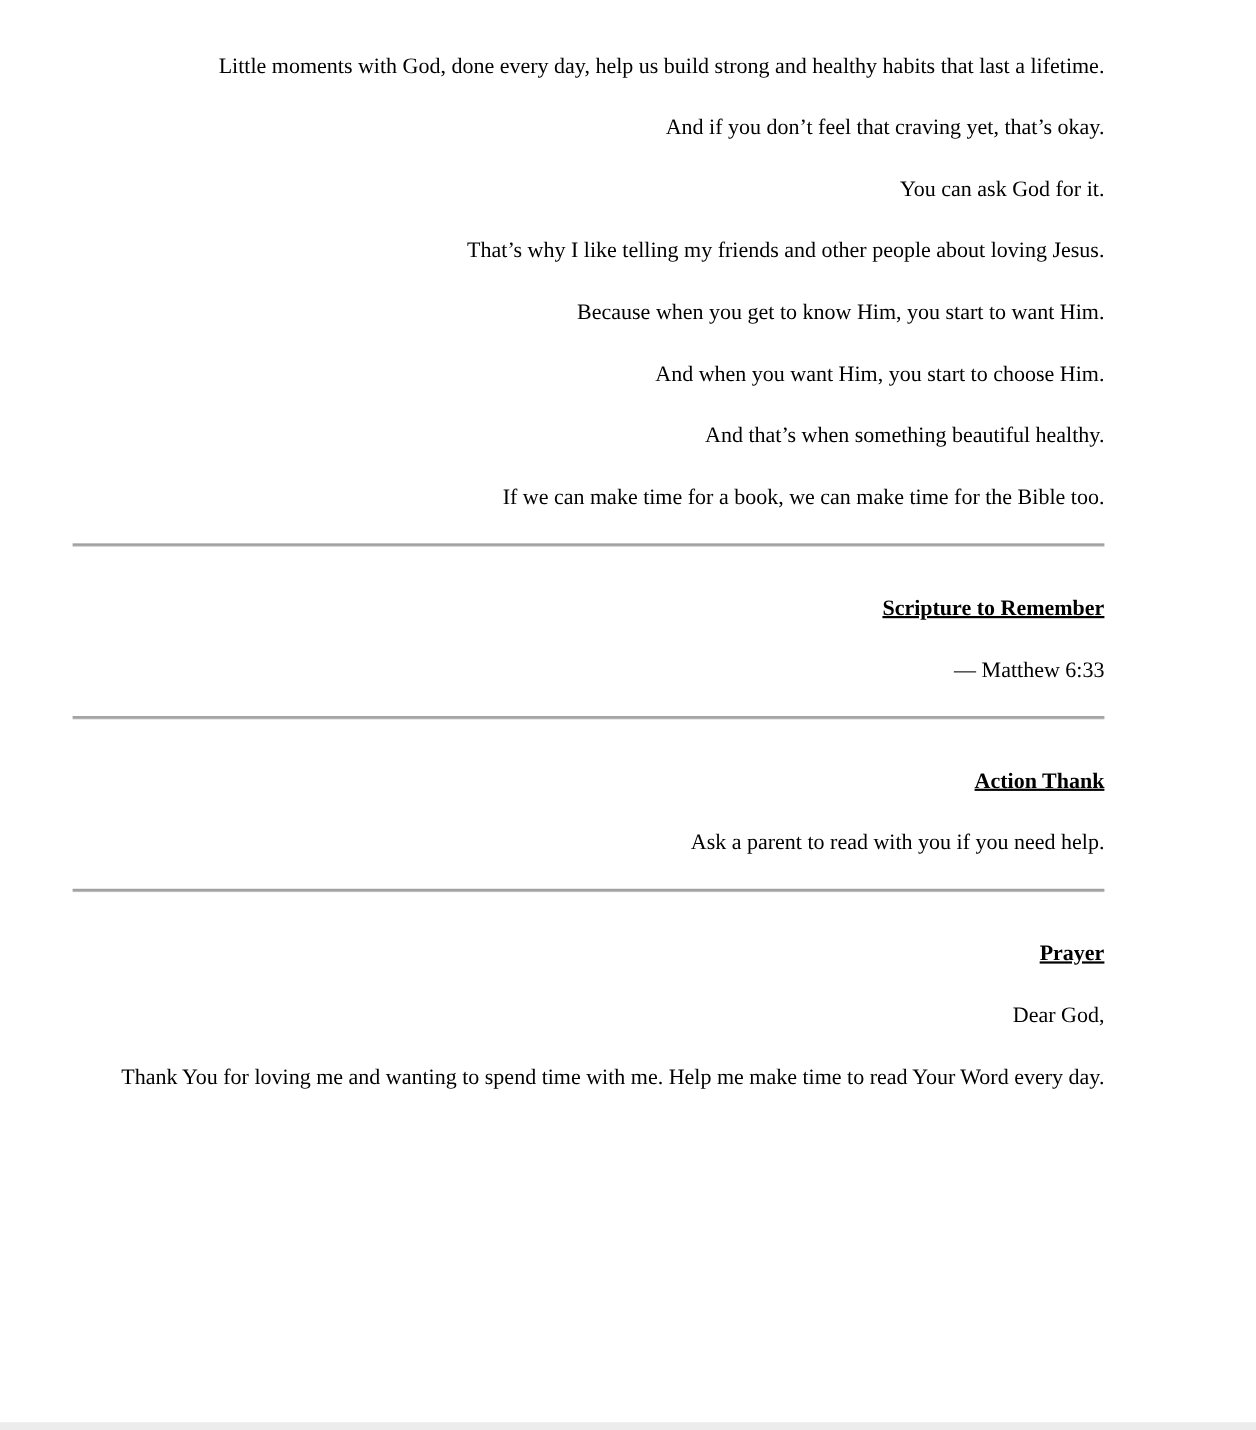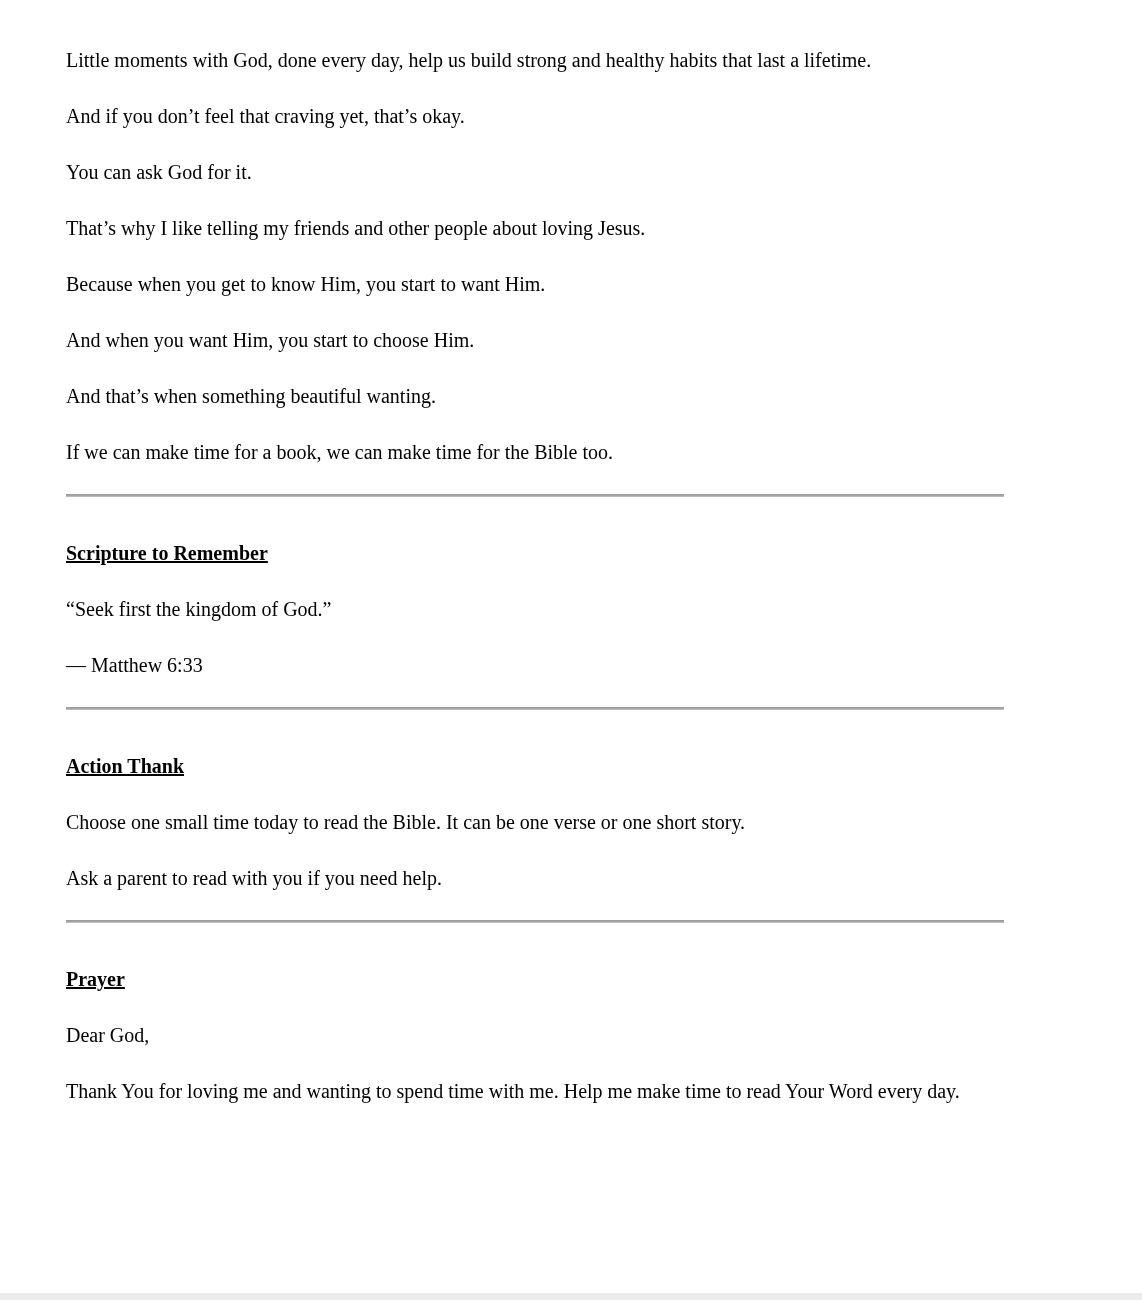--- a/index.html
+++ b/index.html
@@ -10,20 +10,21 @@
     overflow: hidden;
     position: relative;
     font-family: "Liberation Serif", serif;
     color: #000000;
   }
   .page {
     padding: 46px 0 0 66px;
   }
   .content {
     width: 938px;
+    text-align: right;
   }
   p.para {
     font-size: 20px;
     line-height: 28px;
     margin: 0 0 28px 0;
   }
   h2.heading {
     font-size: 20px;
     line-height: 28px;
     font-weight: bold;
@@ -51,33 +52,31 @@
 
 <div class="page">
   <div class="content">
 
     <p class="para">Little moments with God, done every day, help us build strong and healthy habits that last a lifetime.</p>
     <p class="para">And if you don’t feel that craving yet, that’s okay.</p>
     <p class="para">You can ask God for it.</p>
     <p class="para">That’s why I like telling my friends and other people about loving Jesus.</p>
     <p class="para">Because when you get to know Him, you start to want Him.</p>
     <p class="para">And when you want Him, you start to choose Him.</p>
-    <p class="para">And that’s when something beautiful wanting.</p>
+    <p class="para">And that’s when something beautiful healthy.</p>
     <p class="para">If we can make time for a book, we can make time for the Bible too.</p>
 
     <hr class="divider">
 
     <h2 class="heading">Scripture to Remember</h2>
-    <p class="para">“Seek first the kingdom of God.”</p>
     <p class="para">— Matthew 6:33</p>
 
     <hr class="divider">
 
     <h2 class="heading">Action Thank</h2>
-    <p class="para">Choose one small time today to read the Bible. It can be one verse or one short story.</p>
     <p class="para">Ask a parent to read with you if you need help.</p>
 
     <hr class="divider">
 
     <h2 class="heading">Prayer</h2>
     <p class="para">Dear God,</p>
     <p class="para">Thank You for loving me and wanting to spend time with me. Help me make time to read Your Word every day.</p>
 
   </div>
 </div>

